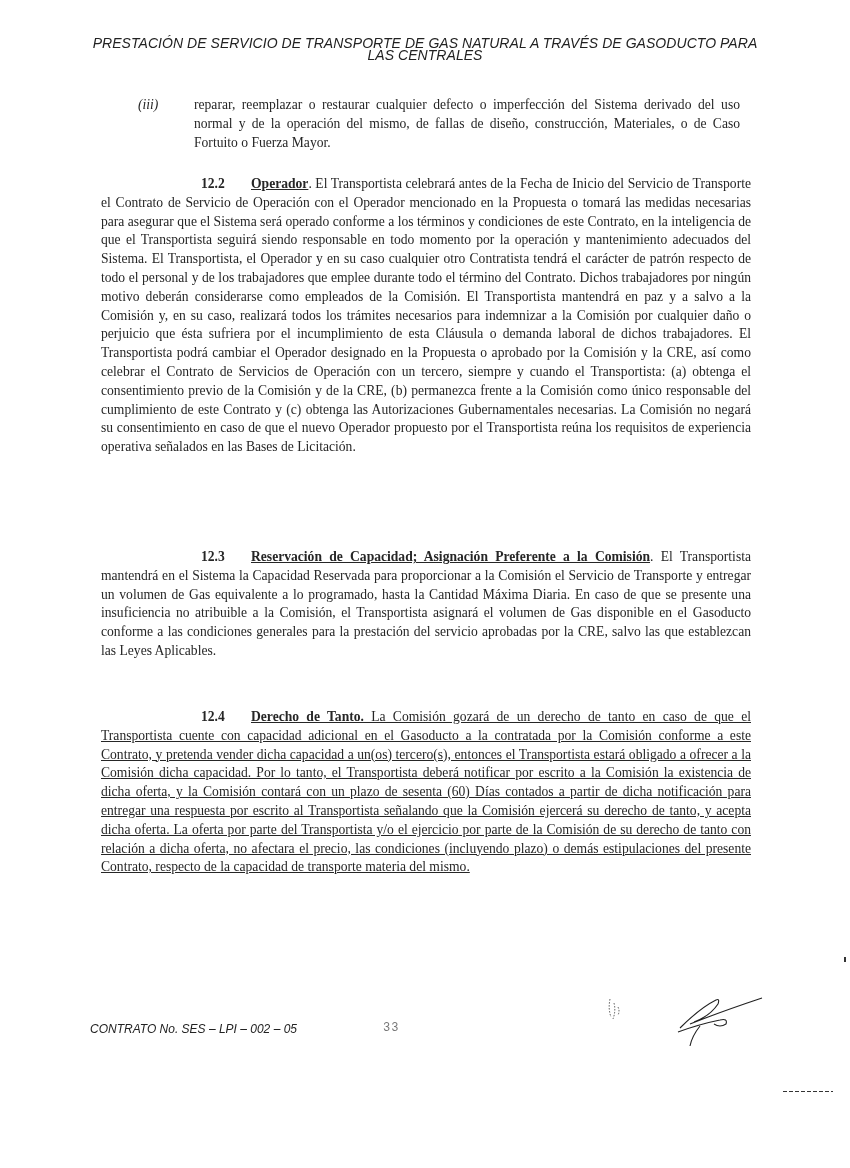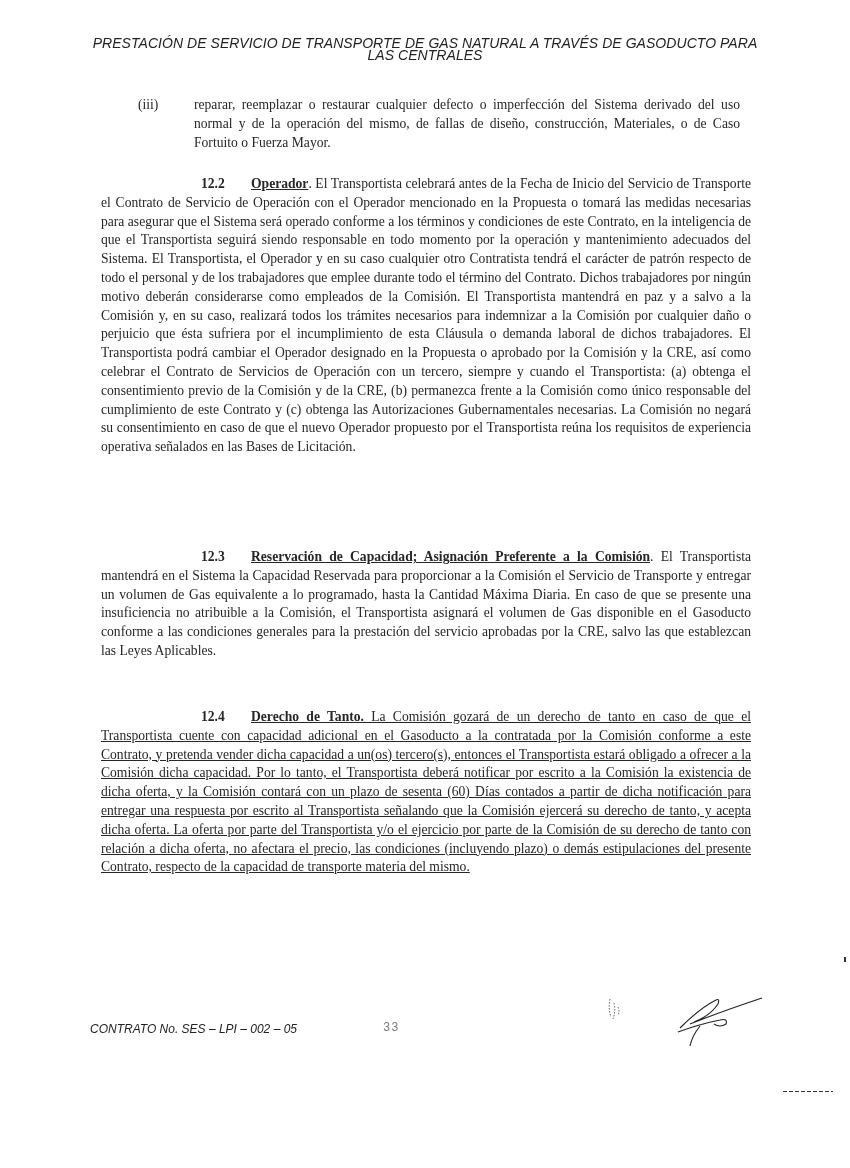--- a/index.html
+++ b/index.html
@@ -7,21 +7,21 @@
   .header {
     position: absolute; left: 80px; top: 37px; width: 690px;
     text-align: center; font-family: "Liberation Sans", sans-serif;
     font-style: italic; font-size: 14px; line-height: 12px; letter-spacing: 0.05px; color: #222;
   }
   .body-text {
     font-family: "Liberation Serif", serif; font-size: 13.6px; line-height: 18.8px; color: #262626;
     text-align: justify;
   }
   .item-iii { position: absolute; left: 138px; top: 96px; width: 602px; }
-  .item-iii .num { position: absolute; left: 0; top: 0; }
+  .item-iii .num { position: absolute; left: 0; top: 0; font-style: italic; }
   .item-iii .txt { margin-left: 56px; text-align: justify; }
   .clause { position: absolute; left: 101px; width: 650px; }
   .clause .first { text-indent: 100px; }
   .cnum { font-weight: bold; display: inline-block; width: 50px; text-indent: 0; }
   .ctitle { font-weight: bold; text-decoration: underline; }
   #c22 { top: 175px; }
   #c23 { top: 548px; }
   #c24 { top: 708px; text-decoration: underline; }
   .footer-contract {
     position: absolute; left: 90px; top: 1022px;

